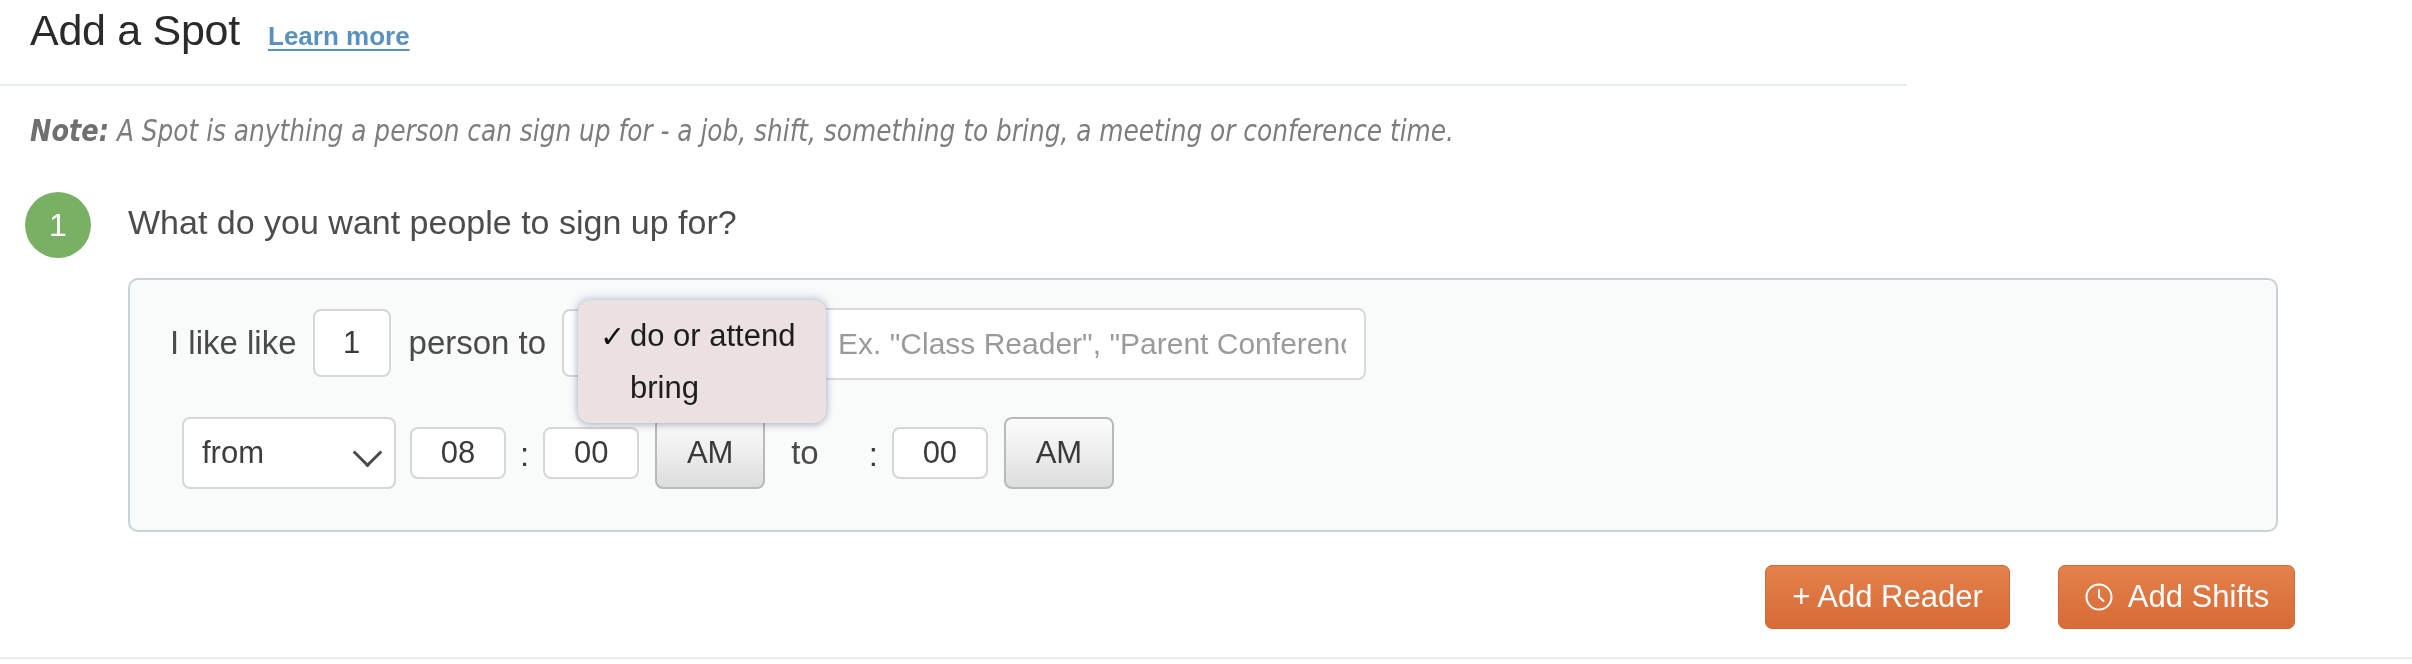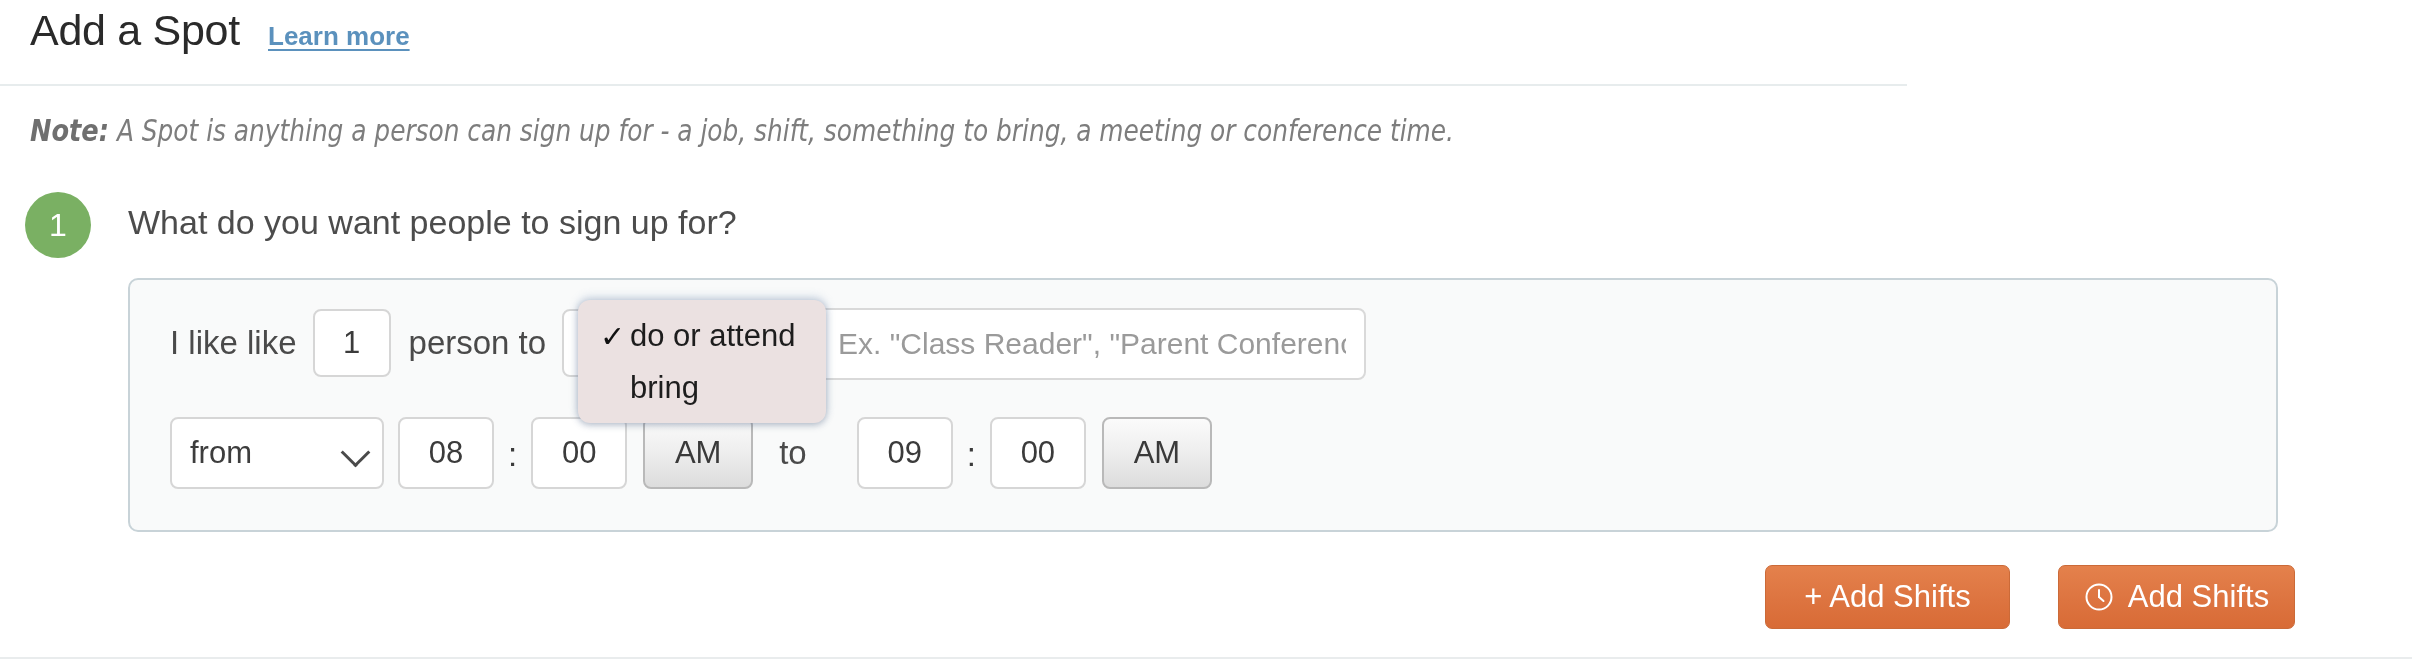--- a/index.html
+++ b/index.html
@@ -163,21 +163,21 @@
     font-size: 30px;
     color: #3b3b3b;
     box-sizing: border-box;
     outline: none;
   }
   .title-input::placeholder { color: #9a9a9a; }
 
   
   .row-two {
     position: absolute;
-    left: 18px;
+    left: 30px;
     top: 128px;
     height: 90px;
     display: flex;
     align-items: center;
     justify-content: space-between;
   }
   .from-select {
     margin-left: 22px;
     width: 214px;
     height: 72px;
@@ -201,21 +201,21 @@
     top: 50%;
     width: 18px;
     height: 18px;
     margin-top: -11px;
     border-right: 3px solid #4a4a4a;
     border-bottom: 3px solid #4a4a4a;
     transform: rotate(45deg);
   }
   .time-box {
     width: 96px;
-    height: 72px;
+    height: 52px;
     margin-left: 14px;
     border: 2px solid #d6d6d6;
     border-radius: 8px;
     background: #ffffff;
     font-family: "Liberation Sans", sans-serif;
     font-size: 31px;
     color: #3b3b3b;
     text-align: center;
     box-sizing: border-box;
     outline: none;
@@ -341,40 +341,39 @@
       <span class="chev"></span>
     </div>
 
     <input class="time-box" type="text" value="08" style="">
     <span class="colon">:</span>
     <input class="time-box" type="text" value="00" style="">
     <button class="ampm-btn">AM</button>
 
     <span class="lbl lbl-to">to</span>
 
-    <input class="time-box" type="text" value="09" style="">
     <span class="colon">:</span>
     <input class="time-box" type="text" value="00" style="">
     <button class="ampm-btn">AM</button>
   </div>
 </div>
 
 <div class="dropdown-popup">
   <div class="dd-item">
     <span class="dd-check">✓</span>
     <span>do or attend</span>
   </div>
   <div class="dd-item">
     <span class="dd-check"></span>
     <span>bring</span>
   </div>
 </div>
 
 <div class="btn-orange" id="add-another-btn">
-  <span>+ Add Shifts</span>
+  <span>+ Add Reader</span>
 </div>
 
 <div class="btn-orange" id="add-shifts-btn">
   <svg class="clock-icon" viewBox="0 0 24 24">
     <circle cx="12" cy="12" r="10" fill="none" stroke="#ffffff" stroke-width="1.6"></circle>
     <line x1="12" y1="12" x2="12" y2="6.4" stroke="#ffffff" stroke-width="1.6" stroke-linecap="round"></line>
     <line x1="12" y1="12" x2="15.6" y2="15.2" stroke="#ffffff" stroke-width="1.6" stroke-linecap="round"></line>
   </svg>
   <span>Add Shifts</span>
 </div>

